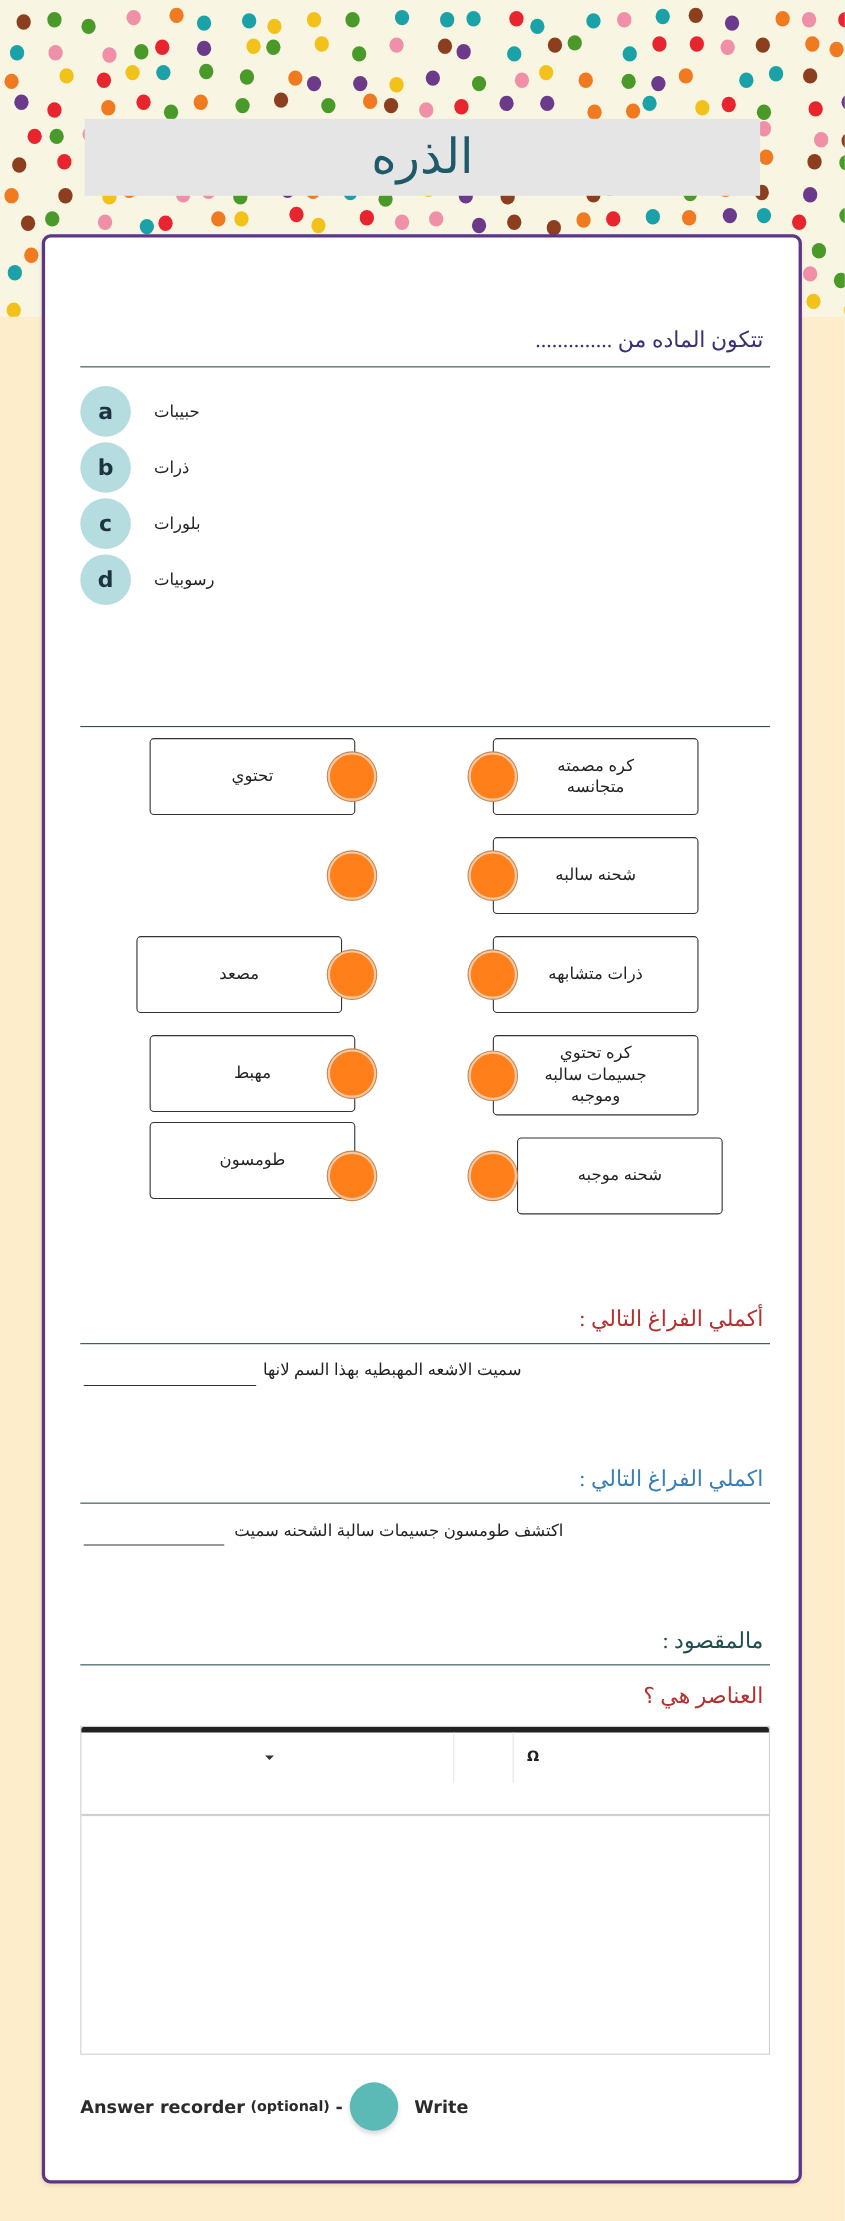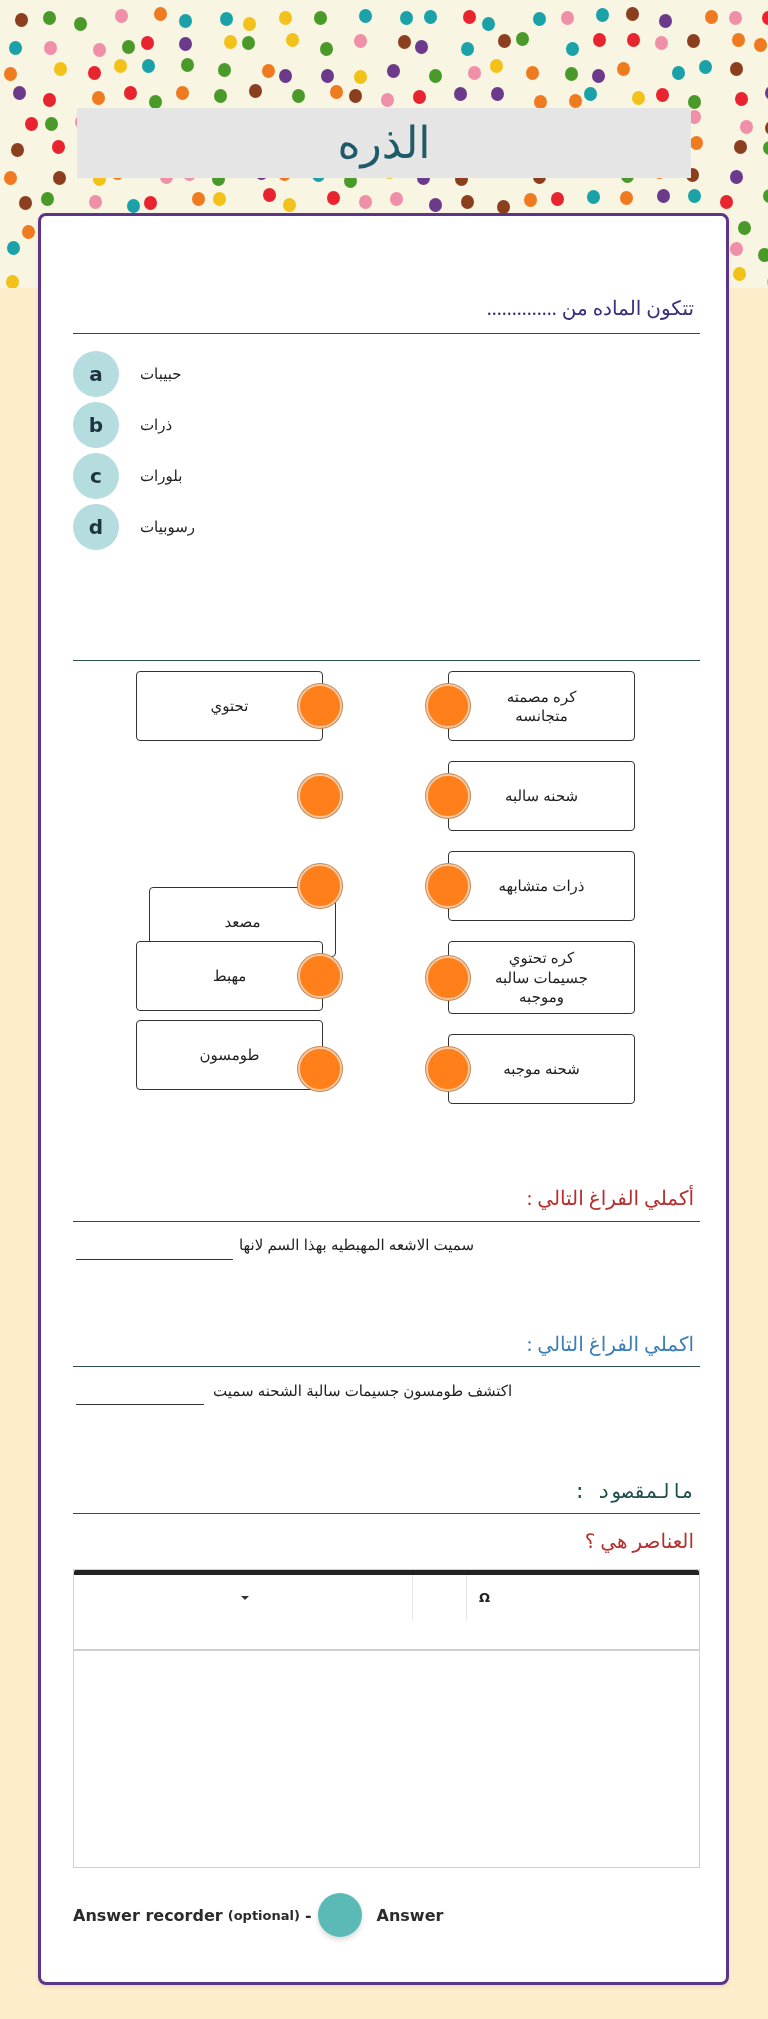--- a/index.html
+++ b/index.html
@@ -396,61 +396,61 @@
 
   <div class="mbox" style="left:95px;top:455px;">تحتوي</div>
   <div class="mcircle" style="left:257px;top:468px;"></div>
   <div class="mbox" style="left:407px;top:455px;">كره مصمته متجانسه</div>
   <div class="mcircle" style="left:385px;top:468px;"></div>
 
   <div class="mcircle" style="left:257px;top:558px;"></div>
   <div class="mbox" style="left:407px;top:545px;">شحنه سالبه</div>
   <div class="mcircle" style="left:385px;top:558px;"></div>
 
-  <div class="mbox" style="left:108px;top:635px;margin-top:36px;">مصعد</div>
+  <div class="mbox" style="left:83px;top:635px;">مصعد</div>
   <div class="mcircle" style="left:257px;top:648px;"></div>
   <div class="mbox" style="left:407px;top:635px;">ذرات متشابهه</div>
   <div class="mcircle" style="left:385px;top:648px;"></div>
 
   <div class="mbox" style="left:95px;top:725px;">مهبط</div>
   <div class="mcircle" style="left:257px;top:738px;"></div>
   <div class="mbox" style="left:407px;top:725px;height:73px;">كره تحتوي جسيمات سالبه وموجبه</div>
   <div class="mcircle" style="left:385px;top:740px;"></div>
 
   <div class="mbox" style="left:95px;top:804px;">طومسون</div>
   <div class="mcircle" style="left:257px;top:831px;"></div>
-  <div class="mbox" style="left:407px;top:818px;">شحنه موجبه</div>
+  <div class="mbox" style="left:429px;top:818px;">شحنه موجبه</div>
   <div class="mcircle" style="left:385px;top:831px;"></div>
 
   <div class="heading" style="top:970px;color:#b5302f;">أكملي الفراغ التالي :</div>
   <div class="rule" style="top:1005px;"></div>
   <div class="sentence" style="left:198px;top:1020px;">سميت الاشعه المهبطيه بهذا السم لانها</div>
   <div class="blank" style="left:35px;top:1043px;width:157px;"></div>
 
   <div class="heading" style="top:1116px;color:#3a7fb8;">اكملي الفراغ التالي :</div>
   <div class="rule" style="top:1150px;"></div>
   <div class="sentence" style="left:172px;top:1166px;">اكتشف طومسون جسيمات سالبة الشحنه سميت</div>
   <div class="blank" style="left:35px;top:1188px;width:128px;"></div>
 
-  <div class="heading" style="top:1263px;color:#1f4e4e;font-family:Liberation Mono, monospace;">مالمقصود :</div>
+  <div class="heading" style="top:1263px;color:#1f4e4e;">مالمقصود :</div>
   <div class="rule" style="top:1297px;"></div>
   <div class="heading" style="top:1313px;color:#b5302f;">العناصر هي ؟</div>
 
   <div class="editor">
     <div class="editor-topbar"></div>
     <div class="toolbar">
       <div class="tb-dropdown">
         <span class="caret"></span>
       </div>
       <div class="tb-sep"></div>
       <div class="tb-omega">Ω</div>
     </div>
   </div>
 
   <div class="recorder">
     <span class="main">Answer recorder</span>
     <span class="opt-txt">(optional)</span>
     <span class="dash">-</span>
     <button class="voice-btn"></button>
-    <span class="voice">Answer</span>
+    <span class="voice">Write</span>
   </div>
 
 </div>
 
 </body></html>

